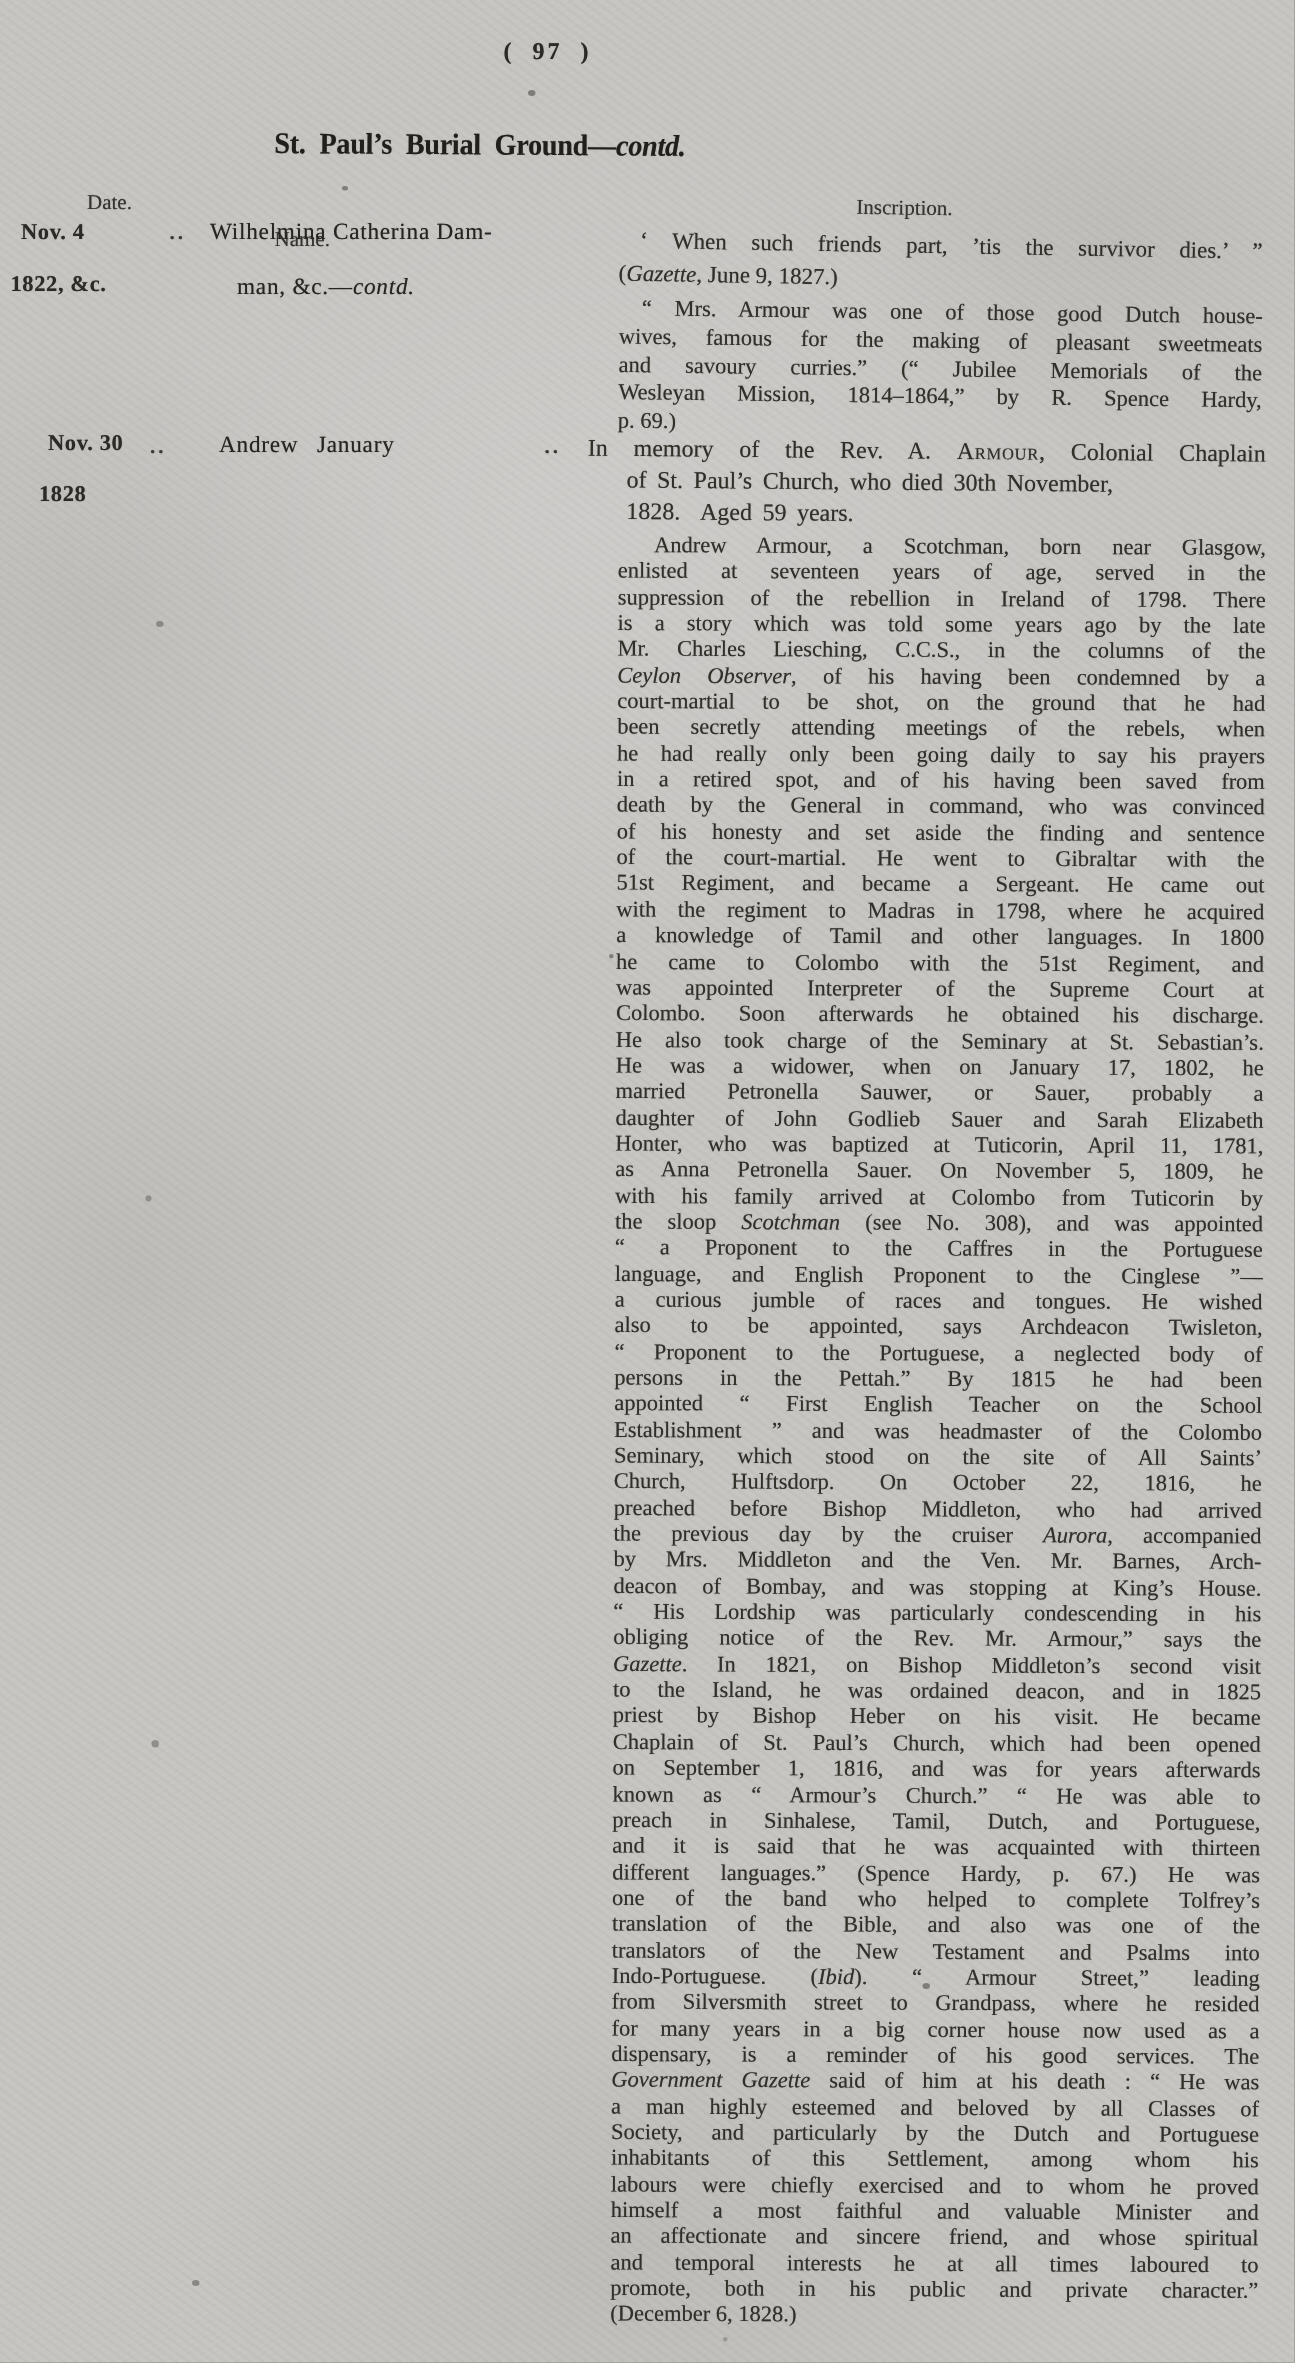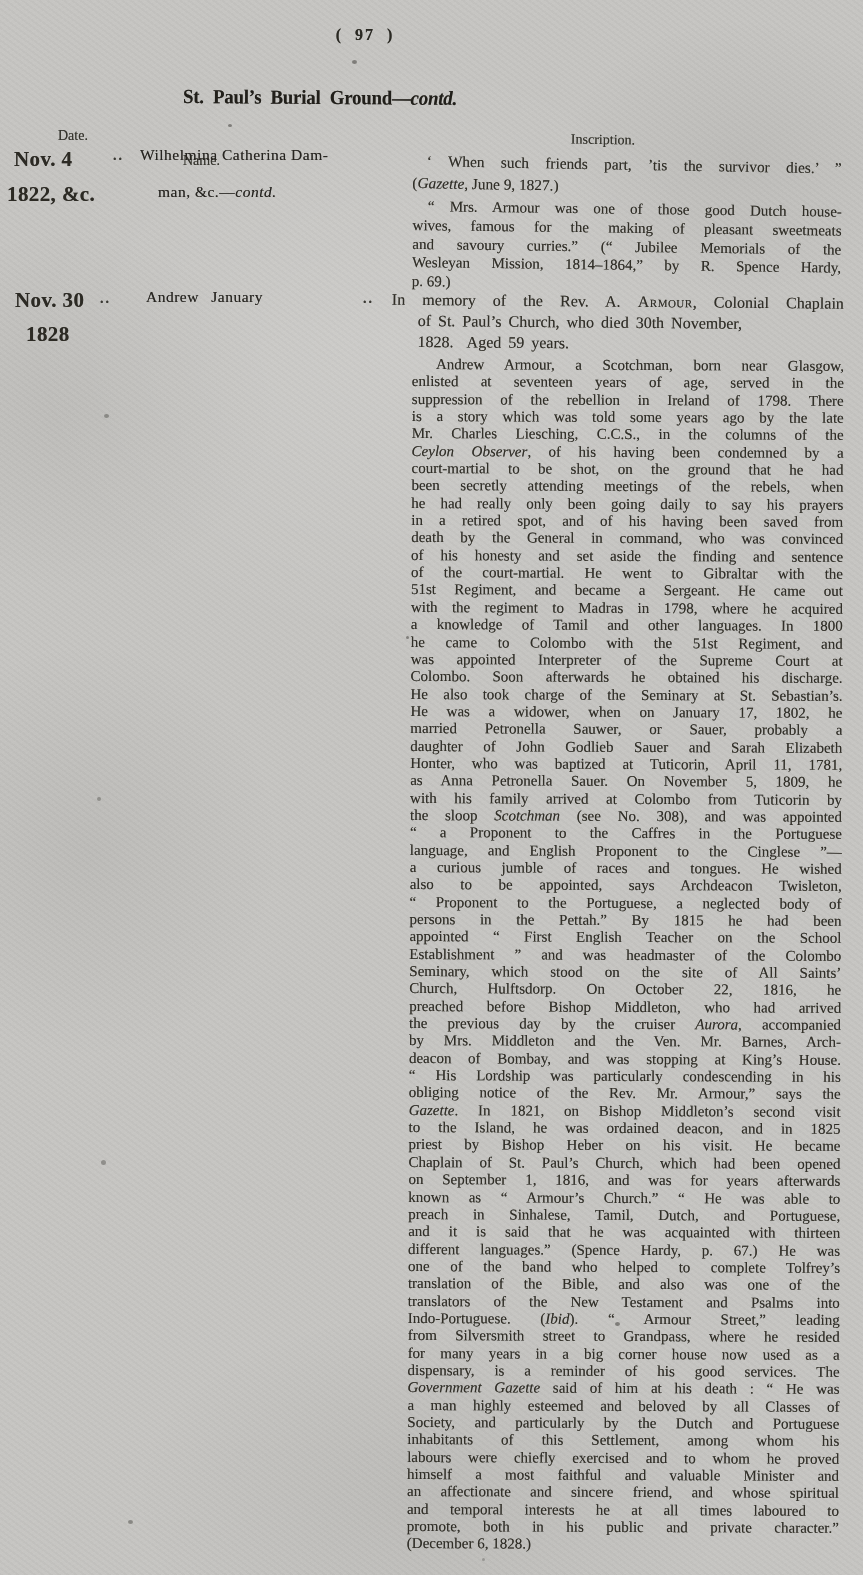--- a/index.html
+++ b/index.html
@@ -20,21 +20,21 @@
     color:#312f28;
     text-shadow:0 0 0.6px rgba(42,40,34,0.55);
   }
   .abs{position:absolute;}
   .pagenum{top:26px;left:300px;width:130px;text-align:center;font-size:16px;font-weight:bold;letter-spacing:2px;color:#2a2923;}
   .title{top:86px;left:140px;width:360px;text-align:center;font-size:20px;font-weight:bold;word-spacing:5px;letter-spacing:-0.2px;color:#211f1a;transform:rotate(.4deg) scaleX(.94);margin:0;}
   .colhead{font-size:14px;color:#35342d;}
   .colhead-date{top:128px;left:22px;margin-left:36px;}
   .colhead-name{top:129px;left:183px;margin-top:24px;}
   .colhead-insc{top:132px;left:520px;width:166px;text-align:center;transform:rotate(.8deg);}
-  .datecell{font-size:21px;font-weight:600;letter-spacing:.4px;color:#2c2a24;}
+  .datecell{font-size:15px;font-weight:600;letter-spacing:.4px;color:#2c2a24;}
   .namecell{font-size:15.5px;font-weight:normal;letter-spacing:.5px;color:#262420;}
   .dots{font-size:14px;font-weight:bold;letter-spacing:2px;color:#3a3933;}
   .tblock{color:#312f28;}
   .tline{text-align:justify;text-align-last:justify;}
   .tline.ragged{text-align-last:left;}
   #insc-quote{top:150px;left:413px;width:429px;font-size:15.3px;line-height:22px;transform:rotate(1.0deg);transform-origin:left top;}
   #insc-quote .tline:first-child{text-indent:14px;}
   #insc-note{top:197px;left:413px;width:429px;font-size:15px;line-height:18.8px;transform:rotate(.75deg);transform-origin:left top;}
   #insc-note .tline:first-child{text-indent:15px;}
   #memorial{top:289px;left:418px;width:426px;font-size:16px;line-height:21px;transform:rotate(.5deg);transform-origin:left top;}
@@ -77,21 +77,21 @@
       <div class="tline ragged">(<i>Gazette</i>, June 9, 1827.)</div>
     </div>
   <div class="abs tblock" id="insc-note">
       <div class="tline">“ Mrs. Armour was one of those good Dutch house-</div>
       <div class="tline">wives, famous for the making of pleasant sweetmeats</div>
       <div class="tline">and savoury curries.” (“ Jubilee Memorials of the</div>
       <div class="tline">Wesleyan Mission, 1814–1864,” by R. Spence Hardy,</div>
       <div class="tline ragged">p. 69.)</div>
     </div>
 
-  <div class="abs datecell" style="left:15px;top:288px;">Nov. 30</div>
+  <div class="abs datecell" style="left:32px;top:288px;">Nov. 30</div>
   <div class="abs datecell" style="left:26px;top:308px;margin-top:14px;">1828</div>
   <div class="abs dots" style="left:100px;top:291px;">..</div>
   <div class="abs namecell" style="left:146px;top:288px;word-spacing:8px;">Andrew January</div>
   <div class="abs dots" style="left:363px;top:291px;">..</div>
   <div class="abs tblock" id="memorial">
       <div class="tline">In memory of the Rev. A. <span class="sc">Armour</span>, Colonial Chaplain</div>
       <div class="tline ragged">of St. Paul’s Church, who died 30th November,</div>
       <div class="tline ragged">1828.&nbsp; Aged 59 years.</div>
     </div>
   <div class="abs tblock" id="biography">

